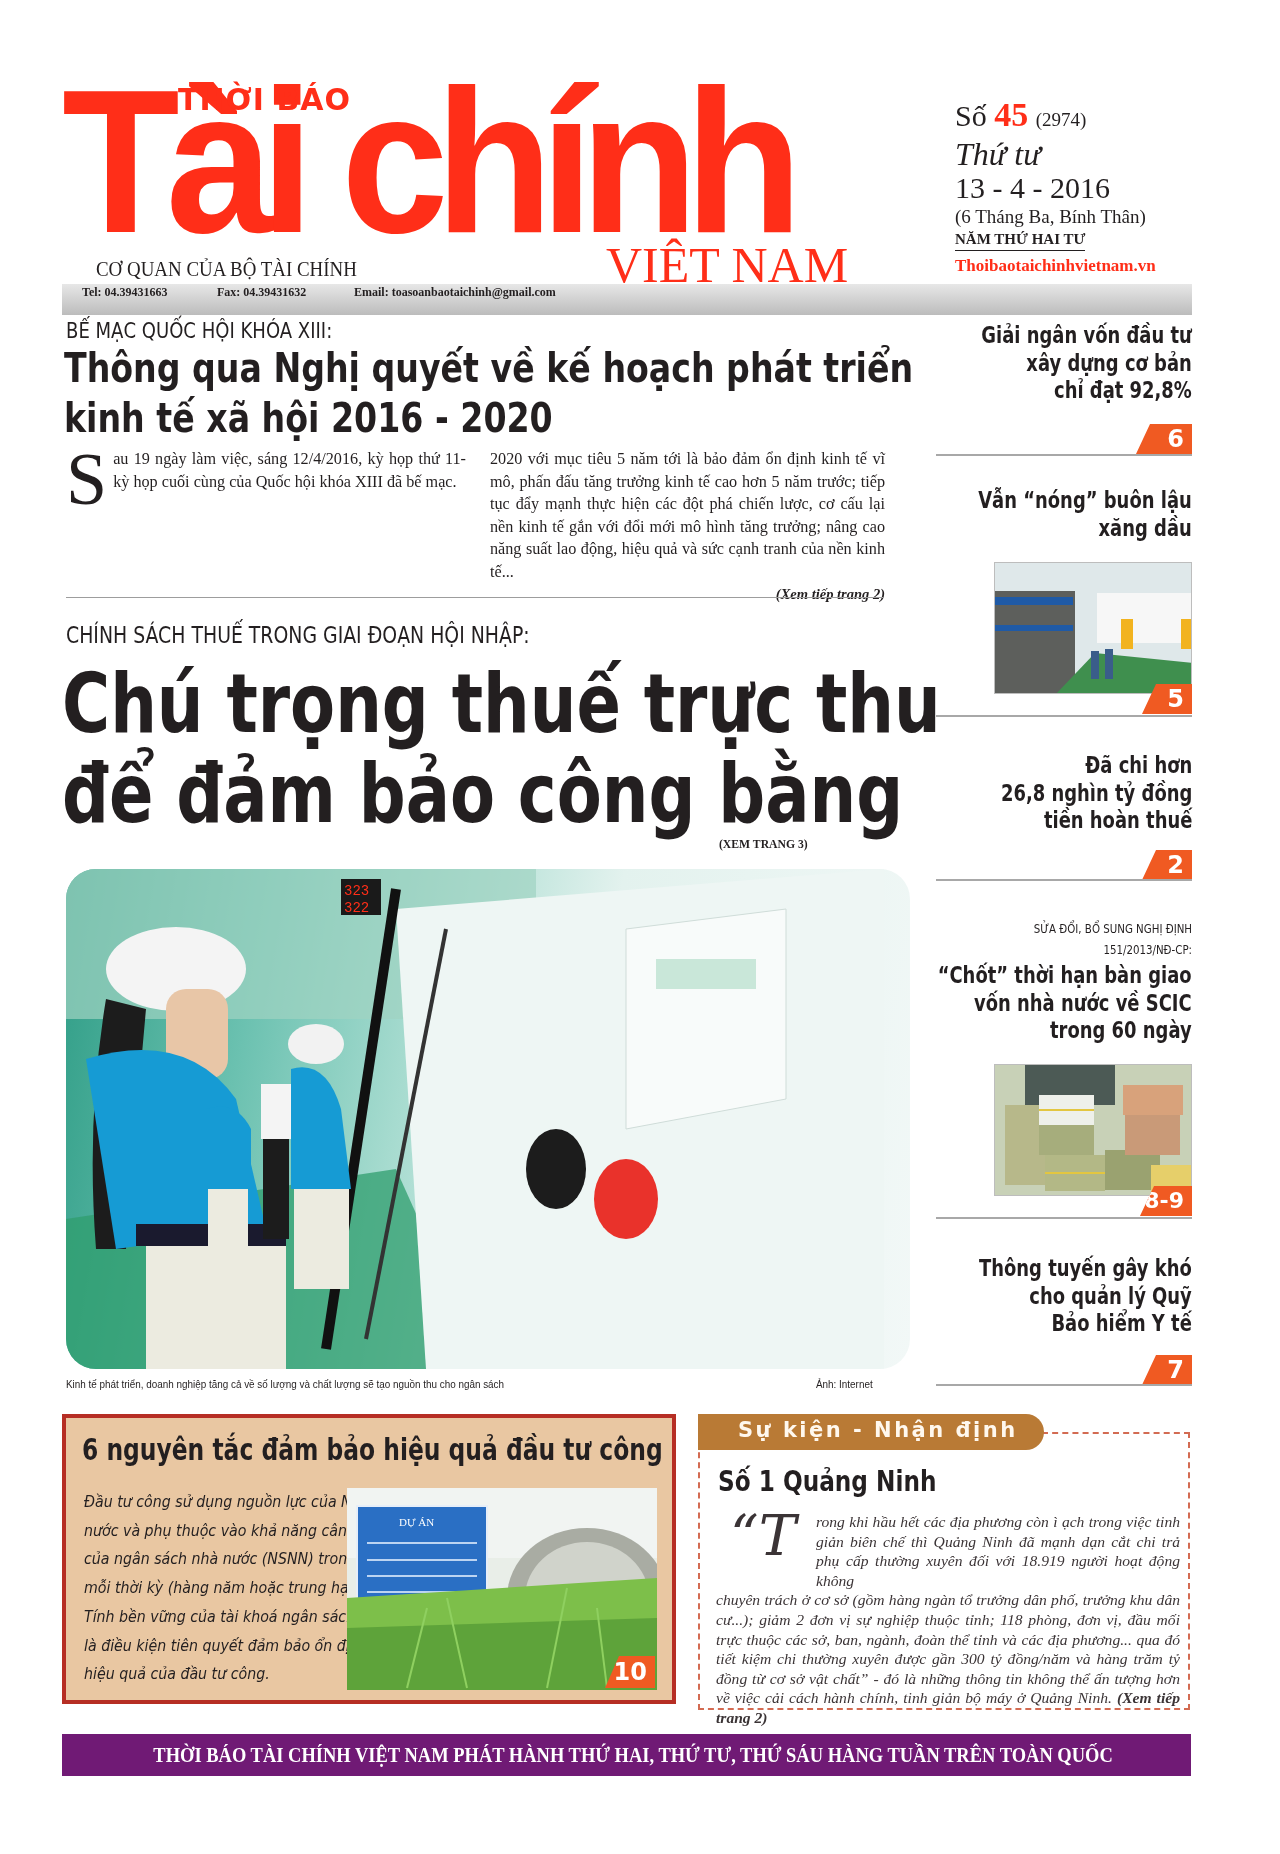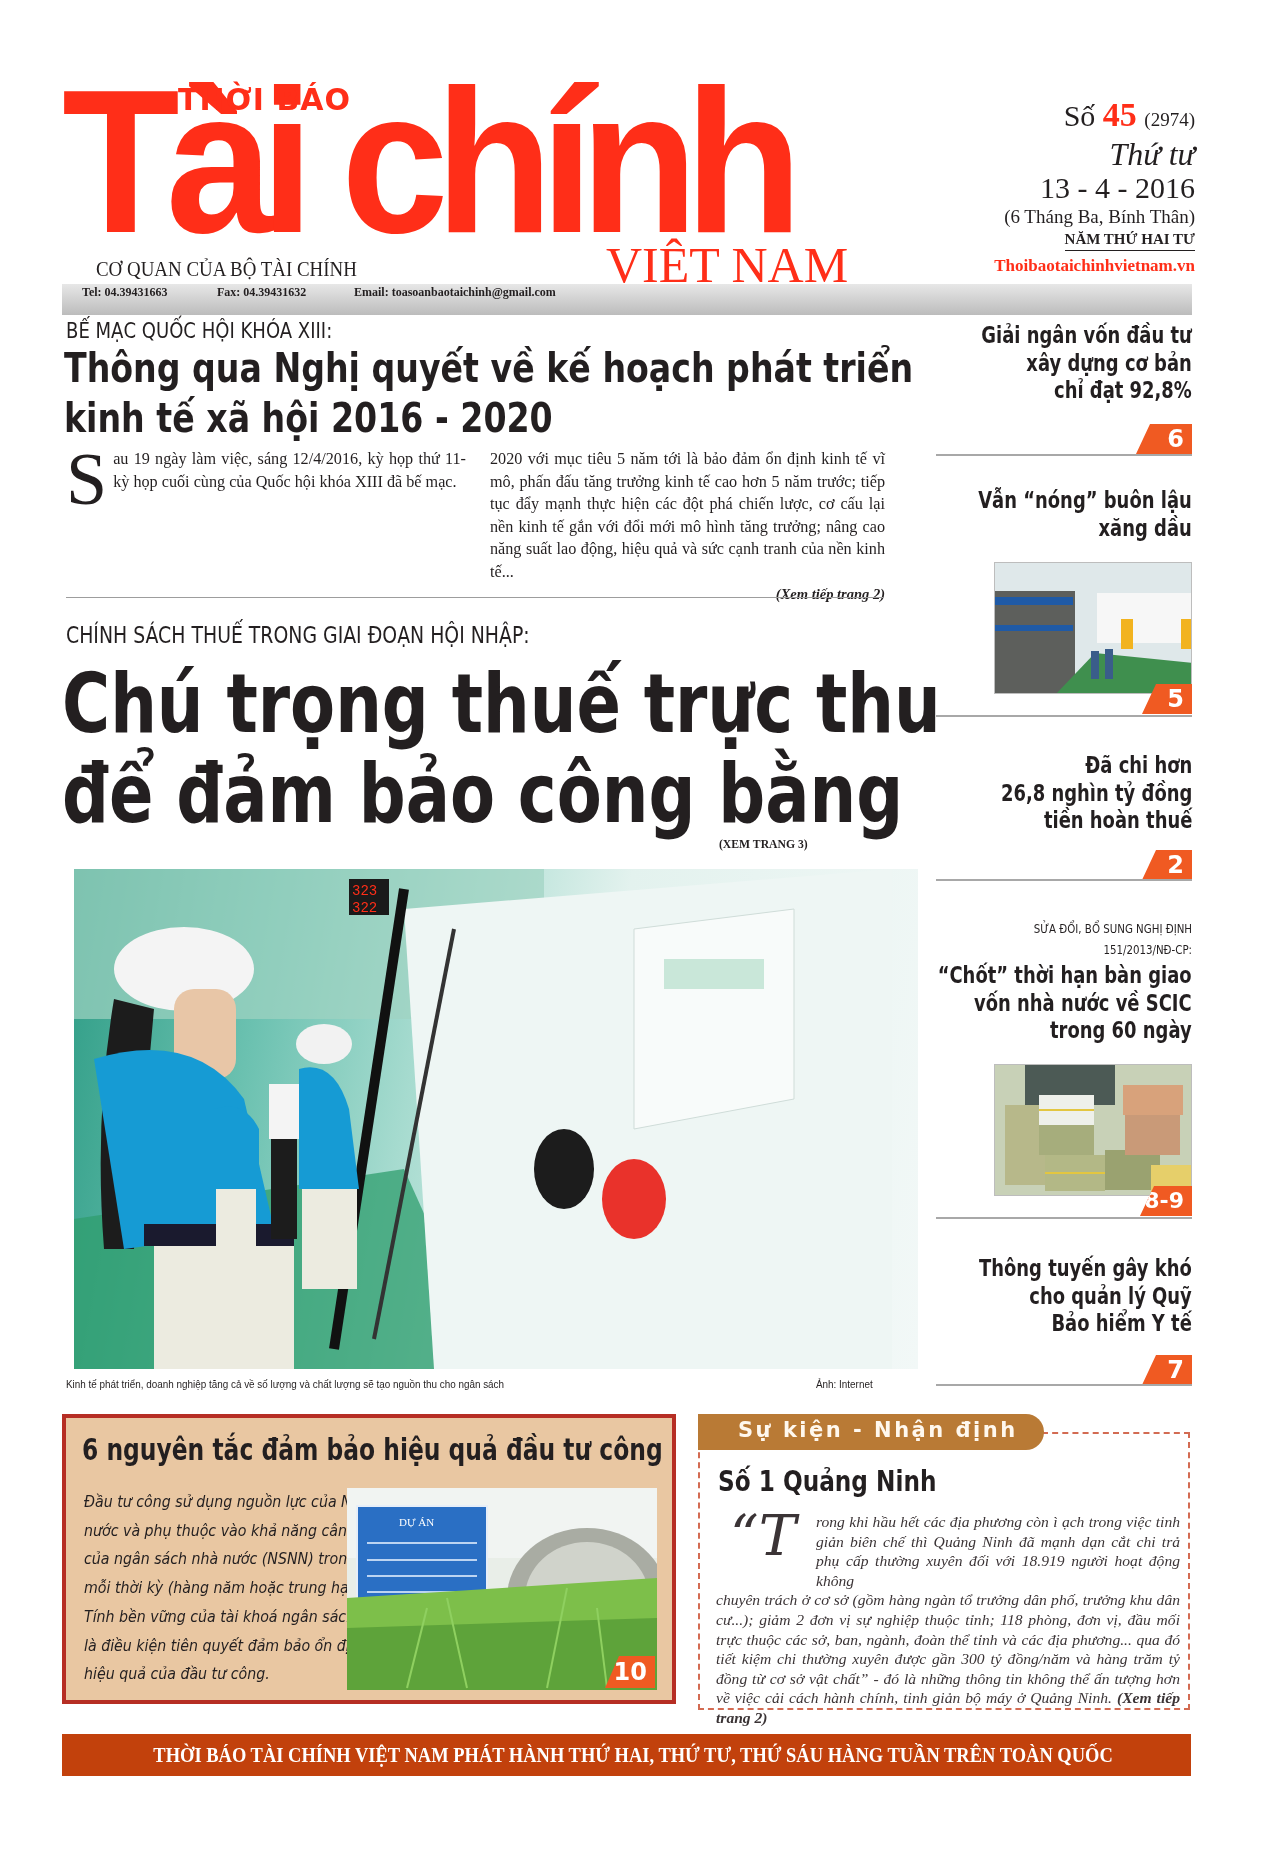--- a/index.html
+++ b/index.html
@@ -31,21 +31,21 @@
   }
   .contact-bar {
     left: 62px; top: 284px; width: 1130px; height: 31px;
     background: linear-gradient(#e7e7e7, #bcbcbc);
   }
   .contact-bar span {
     position: absolute; top: 0; font-size: 12px; font-weight: bold; line-height: 16px;
     font-family: "Liberation Serif", serif; color: #231f20; white-space: nowrap;
   }
 
-  .issue-box { right: 85px; top: 98px; width: 240px; text-align: right; color: #231f20; }
+  .issue-box { right: 85px; top: 98px; width: 240px; text-align: left; color: #231f20; }
   .issue-line1 { font-size: 30px; line-height: 34px; white-space: nowrap; }
   .issue-num { color: #ff2e18; font-weight: bold; font-size: 34px; }
   .issue-total { font-size: 19px; }
   .issue-day { font-style: italic; font-size: 32px; line-height: 34px; }
   .issue-date { font-size: 30px; line-height: 34px; }
   .issue-lunar { font-size: 19px; line-height: 24px; white-space: nowrap; }
   .issue-year {
     font-size: 15px; font-weight: bold; line-height: 20px;
     border-bottom: 1px solid #231f20; display: inline-block; padding-bottom: 1px;
   }
@@ -79,22 +79,23 @@
 
   .rule { background: #9d9d9d; height: 1px; }
 
   
   .feat-kicker { left: 66px; top: 622px; font-size: 23px; }
   .feat-head1 { left: 62px; top: 658px; font-size: 82px; line-height: 92px; transform: scaleX(0.80); }
   .feat-head2 { left: 62px; top: 748px; font-size: 82px; line-height: 92px; transform: scaleX(0.80); }
   .feat-see { left: 714px; top: 836px; font-size: 13px; font-weight: bold; transform: scaleX(0.9); }
 
   .main-photo {
-    left: 74px; top: 869px; width: 844px; height: 500px; overflow: hidden;
+    left: 66px; top: 869px; width: 844px; height: 500px; overflow: hidden;
     background: linear-gradient(100deg, #2f9d86 0%, #6bc1b0 22%, #a6dbcf 40%, #e3f2ee 60%, #f2f8f7 100%);
+    border-radius: 30px;
   }
   .caption {
     left: 66px; top: 1378px; font-family: "Liberation Sans", sans-serif; font-size: 11.5px;
     color: #231f20; white-space: nowrap; transform: scaleX(0.86); transform-origin: left top;
   }
   .credit { left: 816px; top: 1378px; font-family: "Liberation Sans", sans-serif; font-size: 11.5px; transform: scaleX(0.86); transform-origin: left top; }
 
   
   .side-head {
     right: 88px; text-align: right;
@@ -157,21 +158,21 @@
     font-size: 56px; line-height: 1; color: #3b3436;
   }
   .box-event-body {
     left: 716px; top: 1512px; width: 464px; font-family: "Liberation Serif", serif; font-style: italic;
     font-size: 15.6px; line-height: 19.6px; color: #3b3436; text-align: justify;
   }
   .box-event-body .lead-indent { display: block; padding-left: 100px; }
   .box-event-see { font-weight: bold; }
 
   .footer-bar {
-    left: 62px; top: 1734px; width: 1129px; height: 42px; background: #c2410c;
+    left: 62px; top: 1734px; width: 1129px; height: 42px; background: #701a75;
     color: #fff; text-align: center; font-family: "Liberation Serif", serif; font-weight: bold;
     font-size: 22px; line-height: 42px; white-space: nowrap;
   }
   .footer-bar span { display: inline-block; transform: scaleX(0.84); }
 </style>
 </head>
 <body>
 
 <div class="abs logo-main">Tài chính</div>
 <div class="abs logo-kicker">THỜI BÁO</div>

